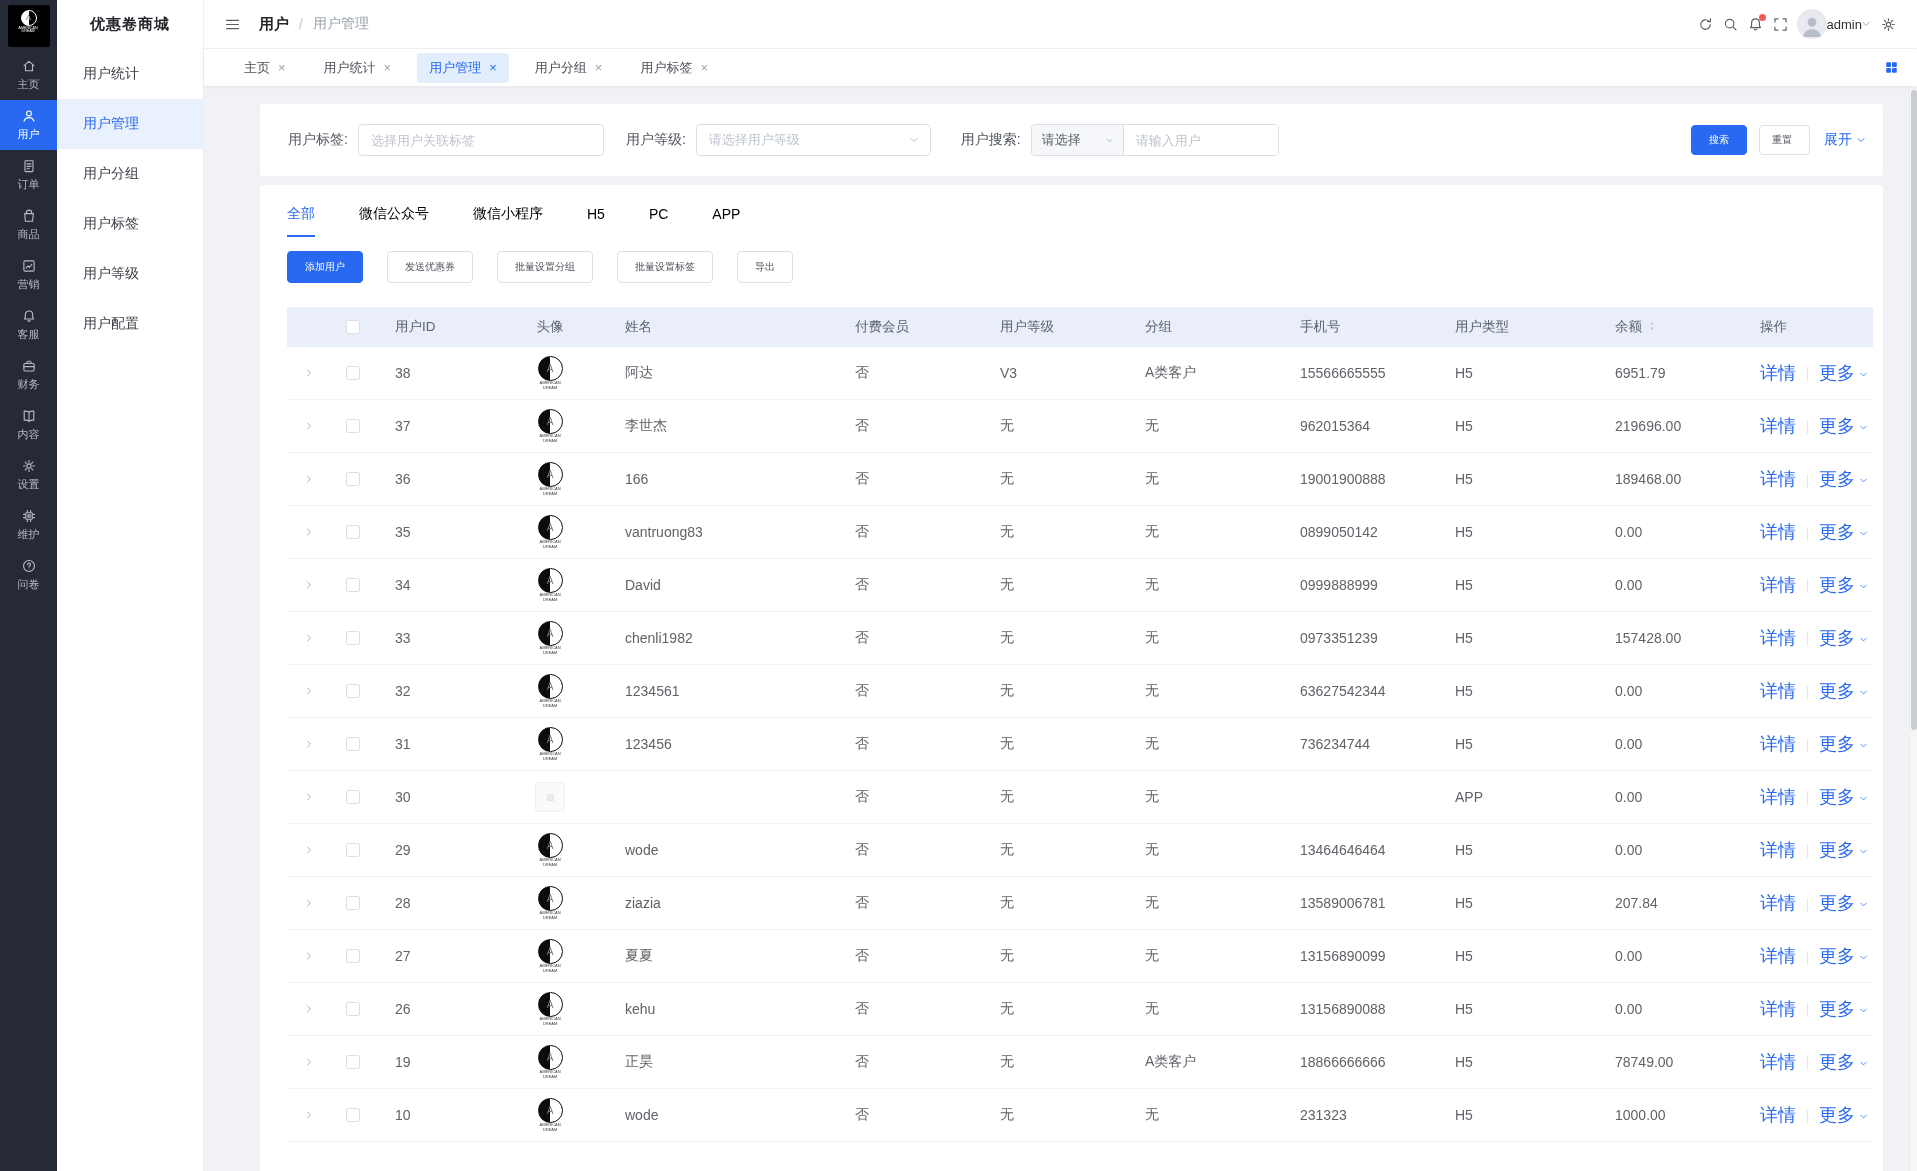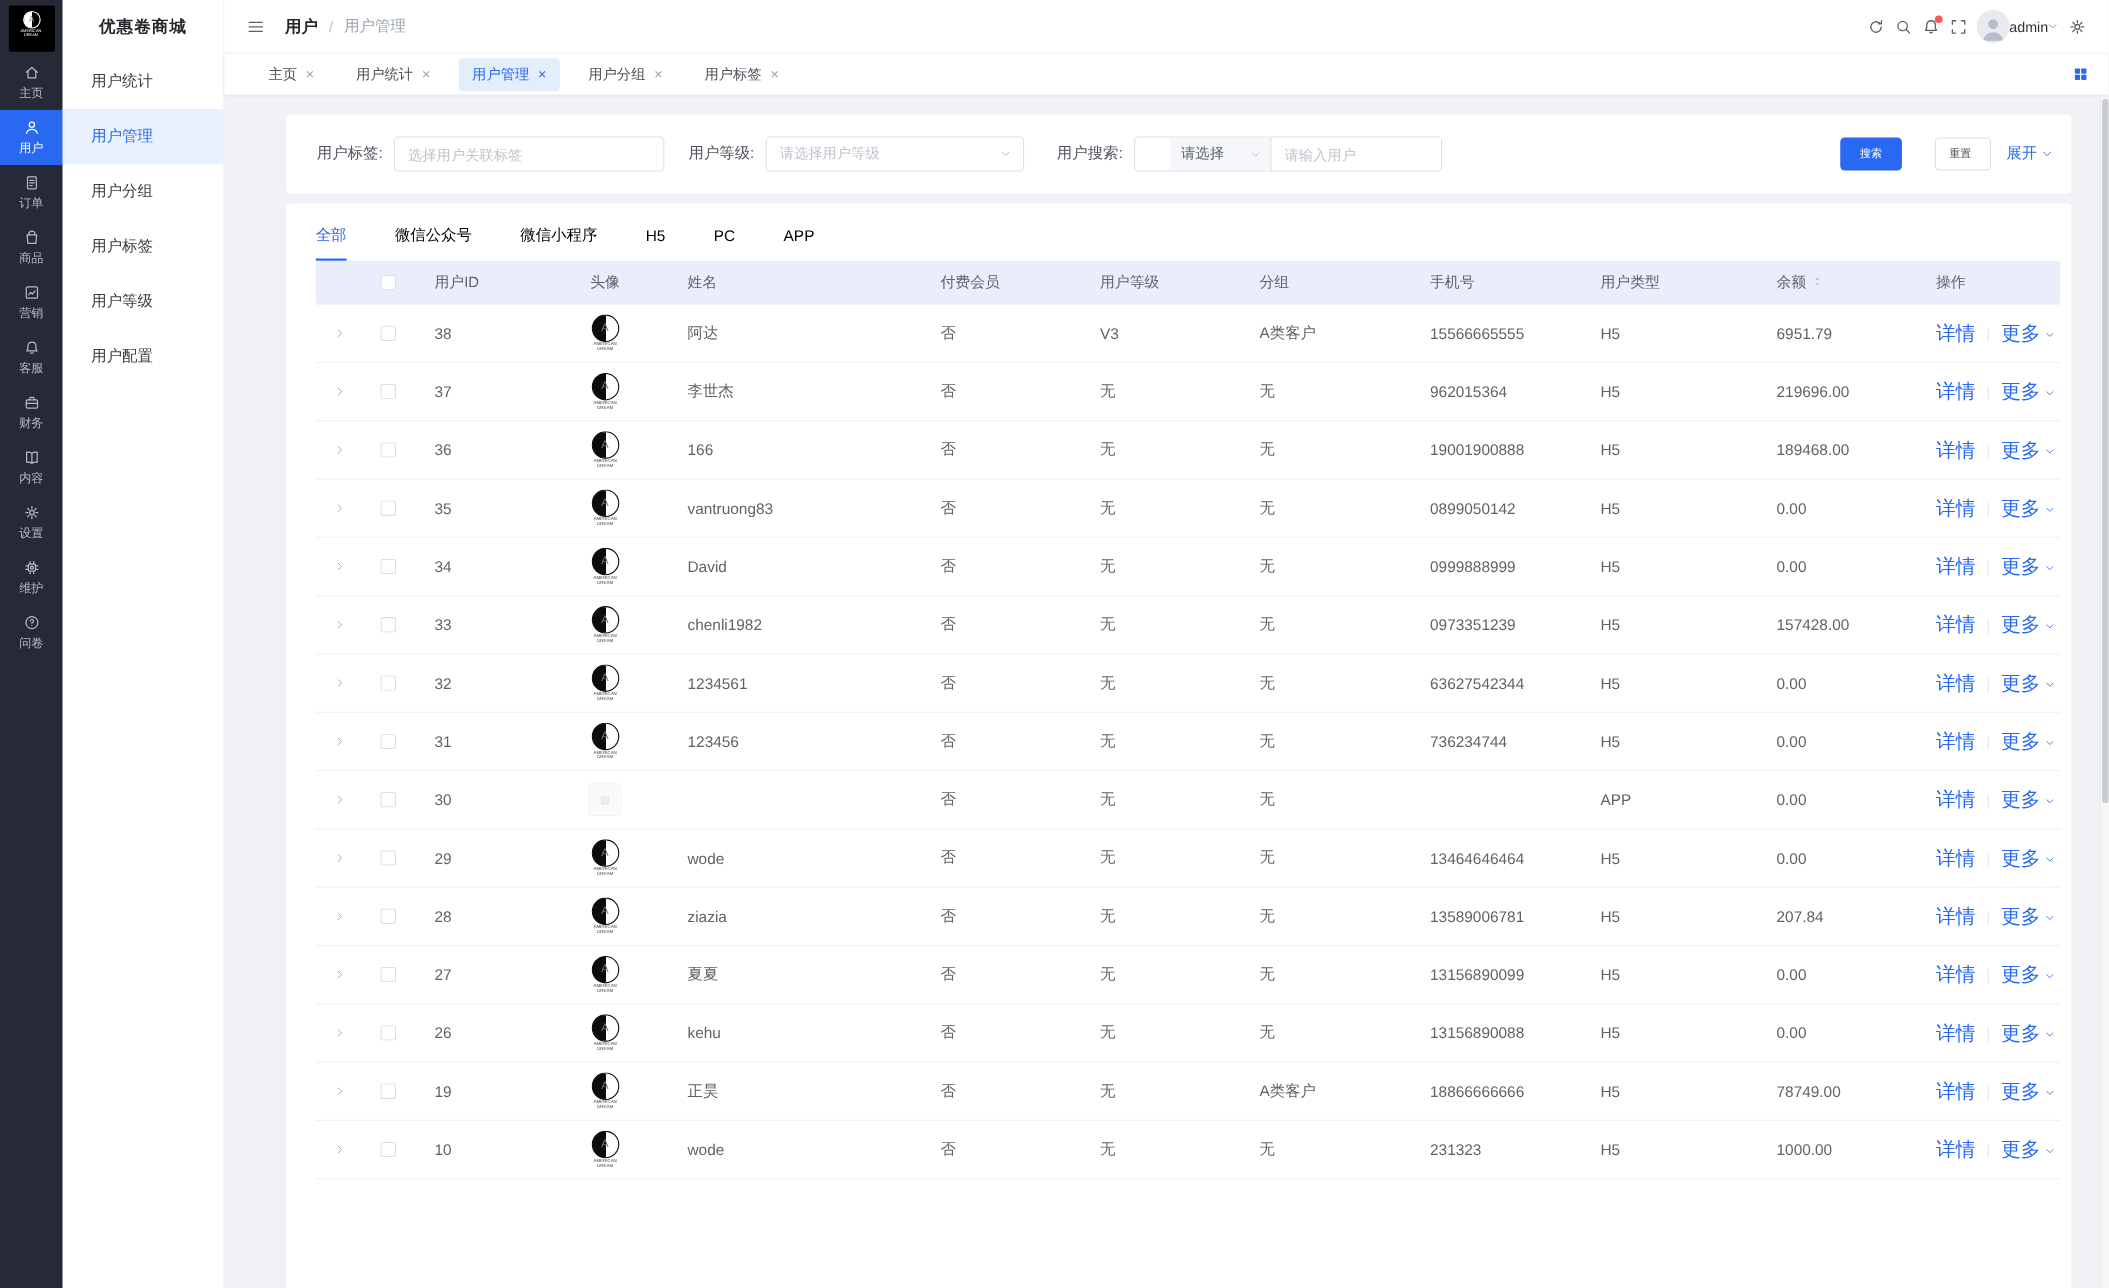--- a/index.html
+++ b/index.html
@@ -73,31 +73,31 @@
   .f-label{font-size:14px;color:#50555e;margin-right:10px;white-space:nowrap;}
   .f-input{height:32px;border:1px solid #dcdfe6;border-radius:4px;background:#fff;font-size:13px;
     color:#303133;padding:0 12px;outline:none;}
   .f-input::placeholder{color:#bfc4cd;}
   .tag-input{width:246px;}
   .f-select{height:32px;border:1px solid #dcdfe6;border-radius:4px;background:#fff;display:flex;align-items:center;
     padding:0 10px 0 12px;font-size:13px;color:#bfc4cd;cursor:pointer;}
   .level-select{width:235px;}
   .f-select .cap{margin-left:auto;width:12px;height:12px;color:#b0b5bd;}
   .f-select .cap svg{width:12px;height:12px;display:block;}
-  .compound{display:flex;height:32px;border:1px solid #dcdfe6;border-radius:4px;overflow:hidden;padding-left:32px;}
+  .compound{display:flex;height:32px;border:1px solid #dcdfe6;border-radius:4px;overflow:hidden;}
   .compound .c-select{width:92px;background:#f5f7fa;border-right:1px solid #dcdfe6;display:flex;align-items:center;
     padding:0 8px 0 10px;font-size:13px;color:#5b6068;cursor:pointer;}
   .compound .c-select .cap{margin-left:auto;width:11px;height:11px;color:#a7adb6;}
   .compound .c-select .cap svg{width:11px;height:11px;display:block;}
   .compound .c-input{width:154px;border:none;height:30px;}
   .filter-actions{margin-left:auto;display:flex;align-items:center;}
   .btn{height:30px;border-radius:4px;border:1px solid #dcdfe6;background:#fff;font-size:10px;color:#4c5158;
     padding:0 17px;cursor:pointer;display:inline-flex;align-items:center;justify-content:center;font-family:inherit;}
   .btn.primary{background:var(--primary);border-color:var(--primary);color:#fff;}
-  .reset-btn{margin-left:30px;padding-left:12px;}
+  .reset-btn{margin-left:12px;padding-left:12px;}
   .expand-link{margin-left:14px;color:var(--primary);font-size:14px;display:flex;align-items:center;cursor:pointer;}
   .expand-link .cap{width:12px;height:12px;margin-left:3px;}
   .expand-link .cap svg{width:12px;height:12px;display:block;}
 
   .main-card{margin:9px 34px 0 56px;height:1100px;padding:12px 10px 20px 27px;}
 
   
   .subtabs{display:flex;align-items:center;padding-bottom:12px;margin-top:8px;}
   .subtab{font-size:14px;color:#000000;margin-right:44px;position:relative;cursor:pointer;padding-bottom:2px;}
   .subtab.active{color:var(--primary);}
@@ -403,20 +403,27 @@
 
       <section class="card main-card">
         <div class="subtabs" id="subtabs">
             <div class="subtab active">全部</div>
             <div class="subtab">微信公众号</div>
             <div class="subtab">微信小程序</div>
             <div class="subtab">H5</div>
             <div class="subtab">PC</div>
             <div class="subtab">APP</div>
           </div>
+        <div class="action-row" id="action-row">
+            <button class="btn primary">添加用户</button>
+            <button class="btn">发送优惠券</button>
+            <button class="btn">批量设置分组</button>
+            <button class="btn">批量设置标签</button>
+            <button class="btn">导出</button>
+          </div>
 
         <div class="table">
           <div class="thead" id="thead">
             <span class="td center"></span>
             <span class="td center">
                 <span class="cb"></span>
               </span>
           <span class="td">用户ID</span>
               <span class="td center">头像</span>
               <span class="td">姓名</span>

